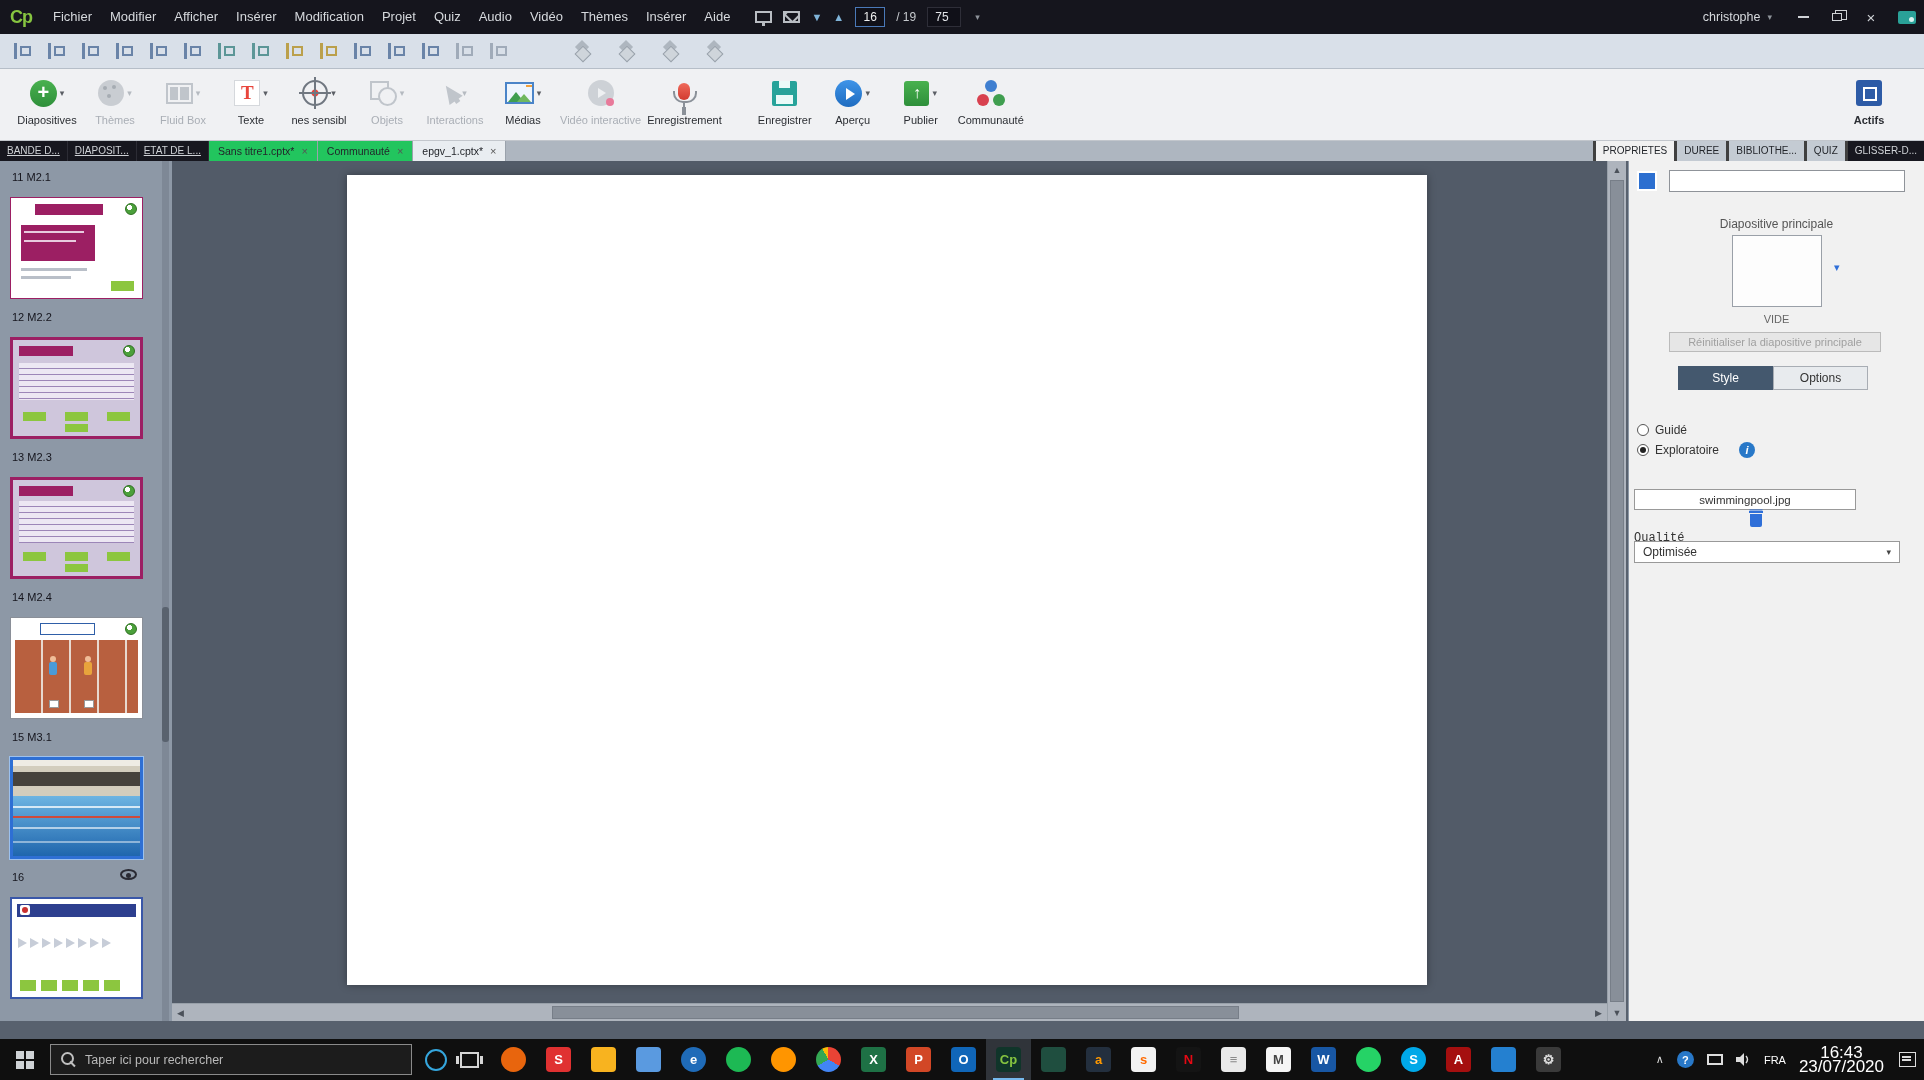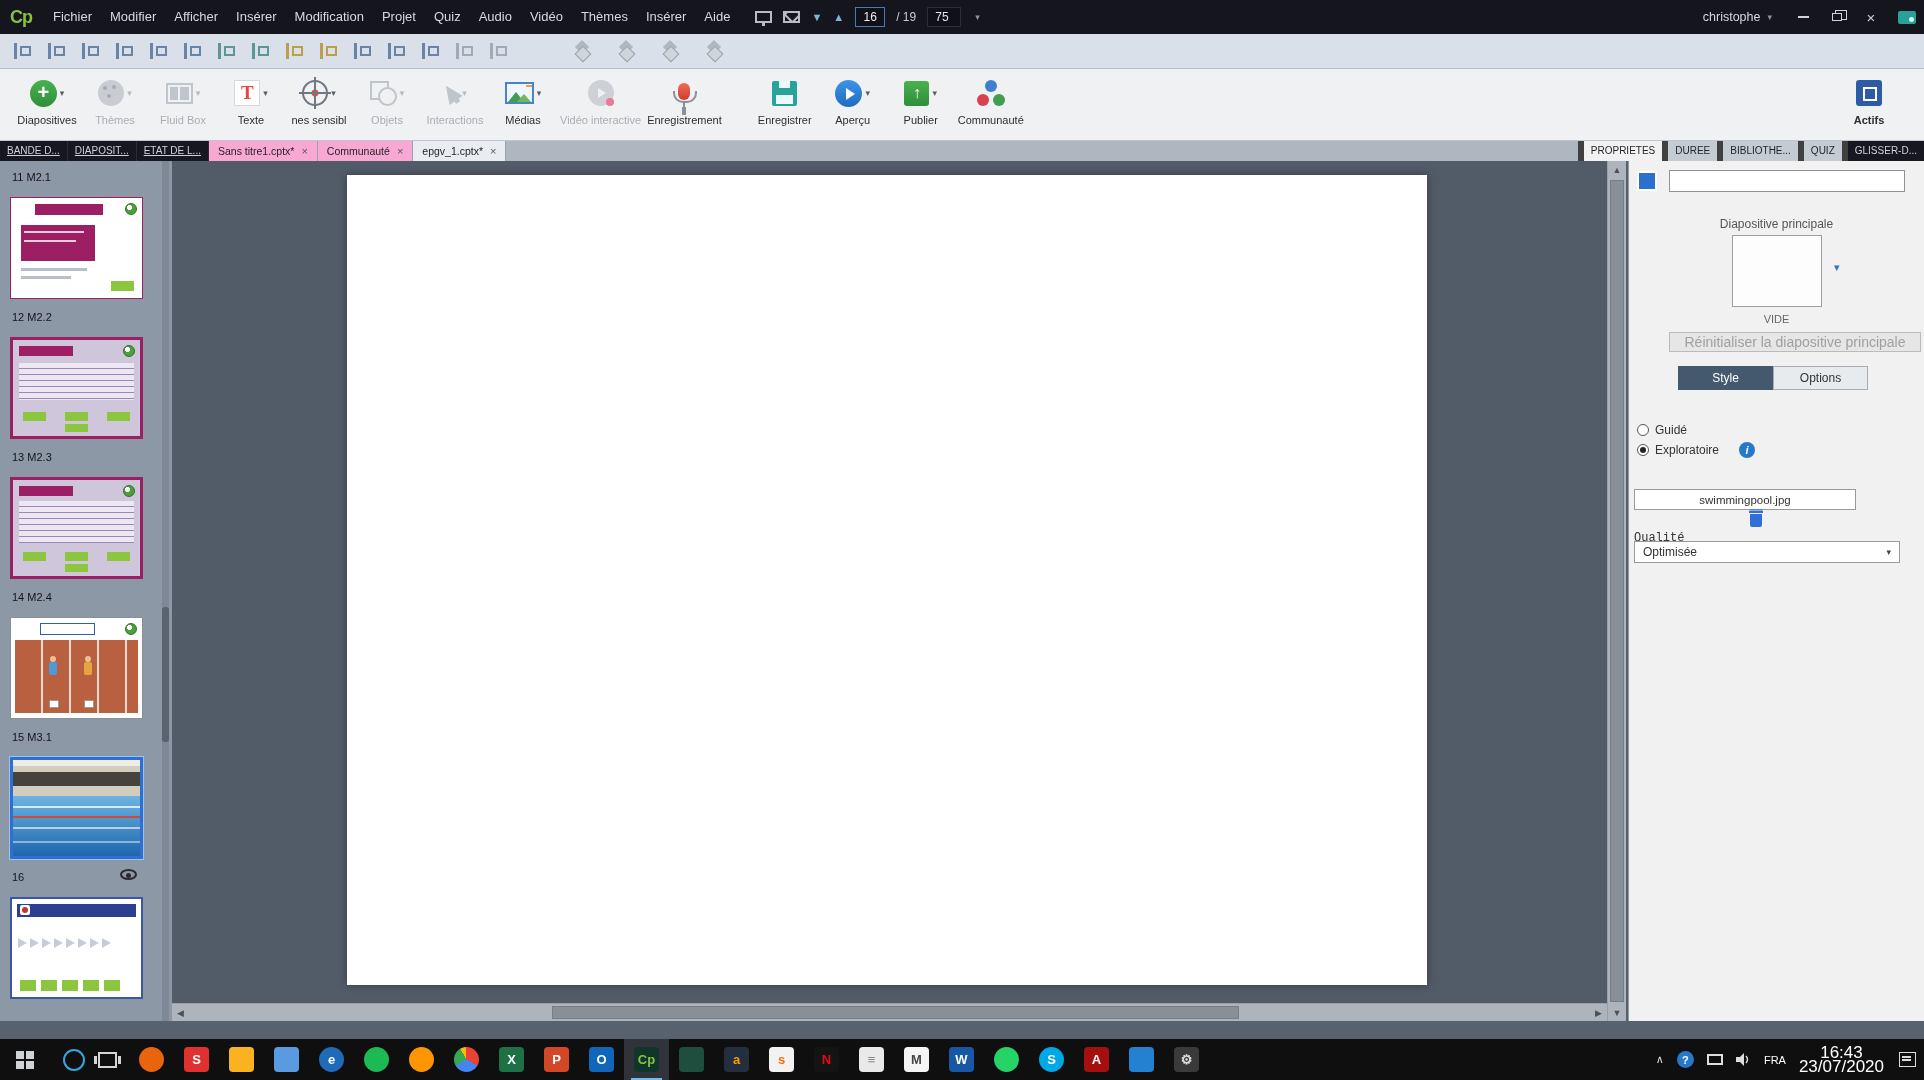--- a/index.html
+++ b/index.html
@@ -88,25 +88,25 @@
   .ic-comm i { position:absolute; width:12px; height:12px; border-radius:50%; }
   .ic-comm .c1 { left:9px; top:0; background:#3f7fd0; }
   .ic-comm .c2 { left:1px; bottom:1px; background:#d8414f; }
   .ic-comm .c3 { right:1px; bottom:1px; background:#3f9e4f; }
   .ic-assets { width:26px; height:26px; background:#2d5ba6; border-radius:3px; position:relative; }
   .ic-assets::after { content:""; position:absolute; left:7px; top:7px; width:10px; height:10px; border:2px solid #fff; }
 
   
   .tabbar { position:absolute; top:141px; left:0; right:0; height:20px; background:#aeb6c0; display:flex; font-size:10px; z-index:40; }
   .ptab { padding:0 7px; line-height:20px; background:#17171f; color:#cfd2d6; border-right:1px solid #2c2c35; white-space:nowrap;text-decoration:underline; }
-  .dtab { display:flex; align-items:center; gap:7px; padding:0 9px; background:#f9a8d4; border-right:1px solid #9aa2ac; color:#23262b; font-size:10.5px; white-space:nowrap; }
+  .dtab { display:flex; align-items:center; gap:7px; padding:0 9px; background:#22c55e; border-right:1px solid #9aa2ac; color:#23262b; font-size:10.5px; white-space:nowrap; }
   .dtab.active { background:#e9edf1; }
   .dtab .x { font-size:11px; color:#555; }
   .rtabs { margin-left:auto; display:flex; }
-  .rtab { padding:0 7px; line-height:20px; background:#c4cbd3; border-left:6px solid #404040; color:#23262b; white-space:nowrap; }
+  .rtab { padding:0 7px; line-height:20px; background:#c4cbd3; border-left:3px solid #404040; color:#23262b; white-space:nowrap; }
   .rtab.active { background:#f1f1f1; }
   .rtab.dark { background:#17171f; color:#cfd2d6; }
 
   
   .filmstrip { position:absolute; top:161px; left:0; width:172px; height:860px; background:#8d98a6; overflow:hidden; z-index:10; }
   .fs-label { position:absolute; left:12px; font-size:11px; color:#14141c; }
   .thumb { position:absolute; left:10px; width:133px; height:102px; background:#fff; cursor:pointer; }
   .t12 { border:1px solid #9c1f63; }
   .t-purple { border:3px solid #9c1f63; background:#cfc6dc; }
   .t15 { border:1px solid #8a8f98; }
@@ -140,21 +140,21 @@
   .vthumb { position:absolute; left:2px; width:14px; top:19px; bottom:19px; background:#888f99; border:1px solid #777e88; }
 
   
   .props { position:absolute; top:161px; left:1628px; width:296px; height:860px; background:#f1f1f1; border-left:1px solid #8d98a6; font-size:12px; color:#333; z-index:10; }
   .blue-chip { position:absolute; left:8px; top:10px; width:20px; height:20px; background:#2c6fd0; box-shadow:inset 0 0 0 2px #fff, inset 0 0 0 3px #2c6fd0; }
   .name-input { position:absolute; left:40px; top:9px; width:236px; height:22px; background:#fff; border:1px solid #8f9399; font-family:inherit; font-size:12px; padding:0 5px; }
   .master-label { position:absolute; top:56px; left:0; width:100%; text-align:center; color:#555; font-size:12px; }
   .master-box { position:absolute; left:103px; top:74px; width:90px; height:72px; background:#fdfdfd; border:1px solid #9aa0a8; }
   .master-caret { position:absolute; left:205px; top:100px; color:#2f6fd8; font-size:11px; }
   .master-value { position:absolute; top:152px; left:0; width:100%; text-align:center; color:#666; font-size:11px; }
-  .reset-btn { position:absolute; left:40px; top:171px; width:252px; height:20px; background:#e6e6e6; border:1px solid #bbb; color:#a0a0a0; font-size:14px; font-family:inherit; }
+  .reset-btn { position:absolute; left:40px; top:171px; width:212px; height:20px; background:#e6e6e6; border:1px solid #bbb; color:#a0a0a0; font-size:11px; font-family:inherit; }
   .so-tabs { position:absolute; left:49px; top:205px; width:190px; height:24px; display:flex; }
   .so-tab { flex:1; display:flex; align-items:center; justify-content:center; font-size:12px; border:1px solid #a8adb4; background:#e8ebee; color:#333; }
   .so-tab.active { background:#44586e; color:#fff; border-color:#44586e; }
   .radio-row { position:absolute; left:8px; display:flex; align-items:center; gap:6px; }
   .radio { width:12px; height:12px; border:1px solid #555; border-radius:50%; background:#fff; }
   .radio.sel::after { content:""; display:block; width:6px; height:6px; margin:2px; background:#222; border-radius:50%; }
   .radio-lbl { font-size:12px; color:#333; }
   .info { width:16px; height:16px; border-radius:50%; background:#2878c8; color:#fff; font-size:11px; font-weight:bold; font-style:italic; display:flex; align-items:center; justify-content:center; margin-left:14px; }
   .img-row { position:absolute; left:5px; top:328px; display:flex; align-items:center;flex-direction:column; }
   .img-field { width:222px; height:21px; background:#fff; border:1px solid #999; display:flex; align-items:center; justify-content:center; font-size:11.5px; color:#333; }
@@ -607,20 +607,24 @@
 
   <footer class="taskbar">
     <div class="start">
       <span class="win-logo">
           <i></i>
           <i></i>
           <i></i>
           <i></i>
         </span>
     </div>
+    <div class="searchbox">
+      <span class="mag"></span>
+      <input placeholder="Taper ici pour rechercher" style="">
+    </div>
     <span class="cortana"></span>
     <span class="taskview"></span>
     <div class="task-icons">
 
         <span class="task-icon">
           <span class="glyph" style="background: rgb(232, 101, 13); border-radius: 50%;"></span>
           <span class="u-line"></span>
         </span>
 
         <span class="task-icon">

